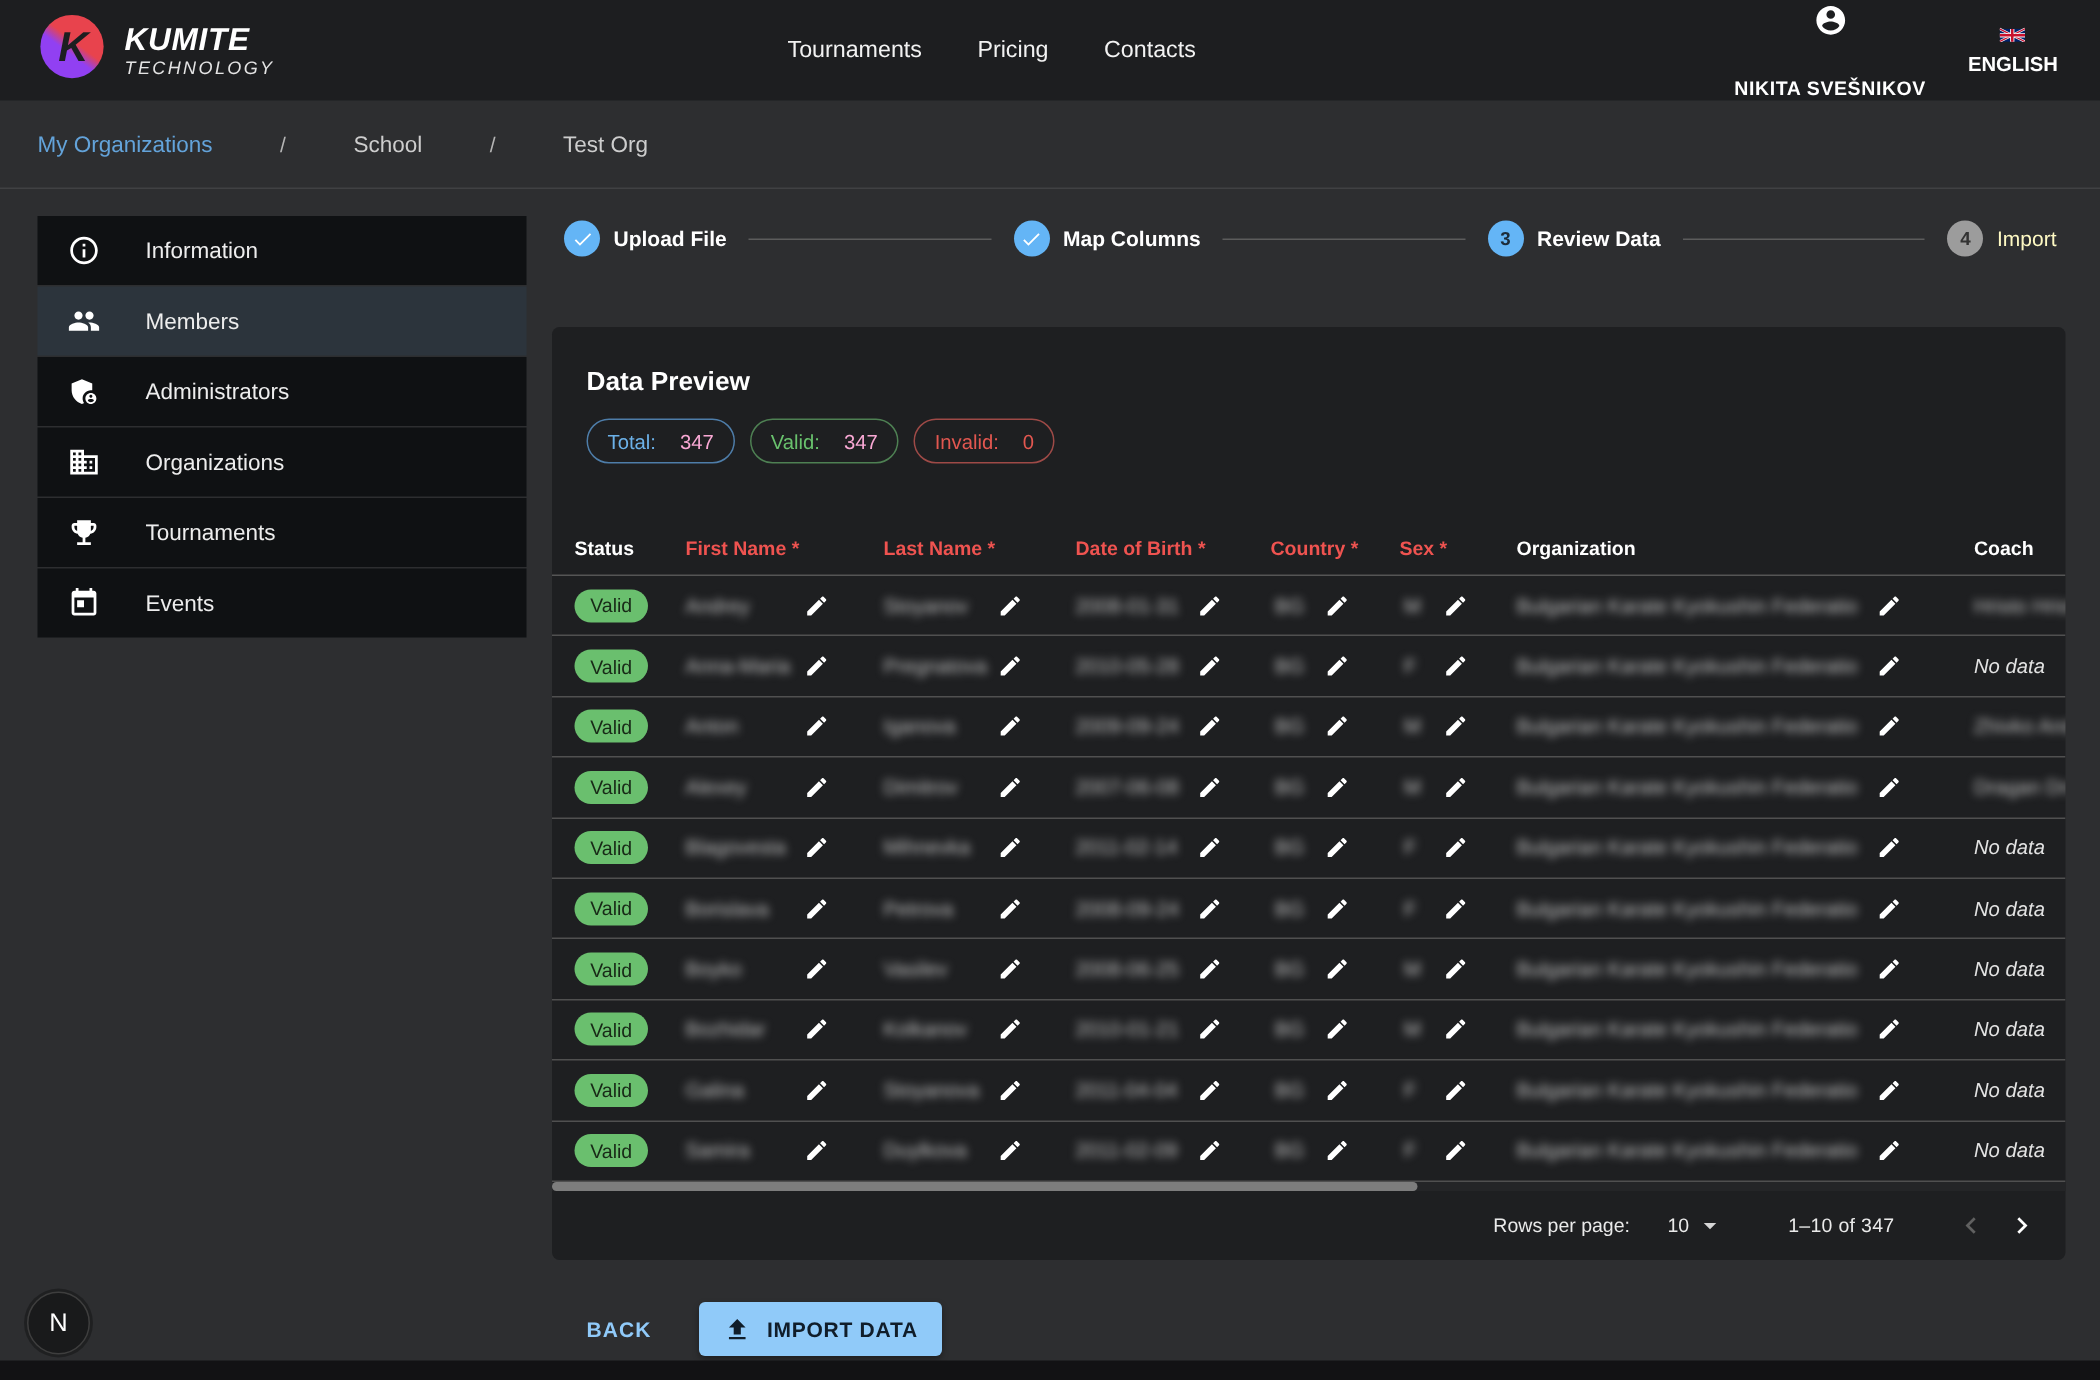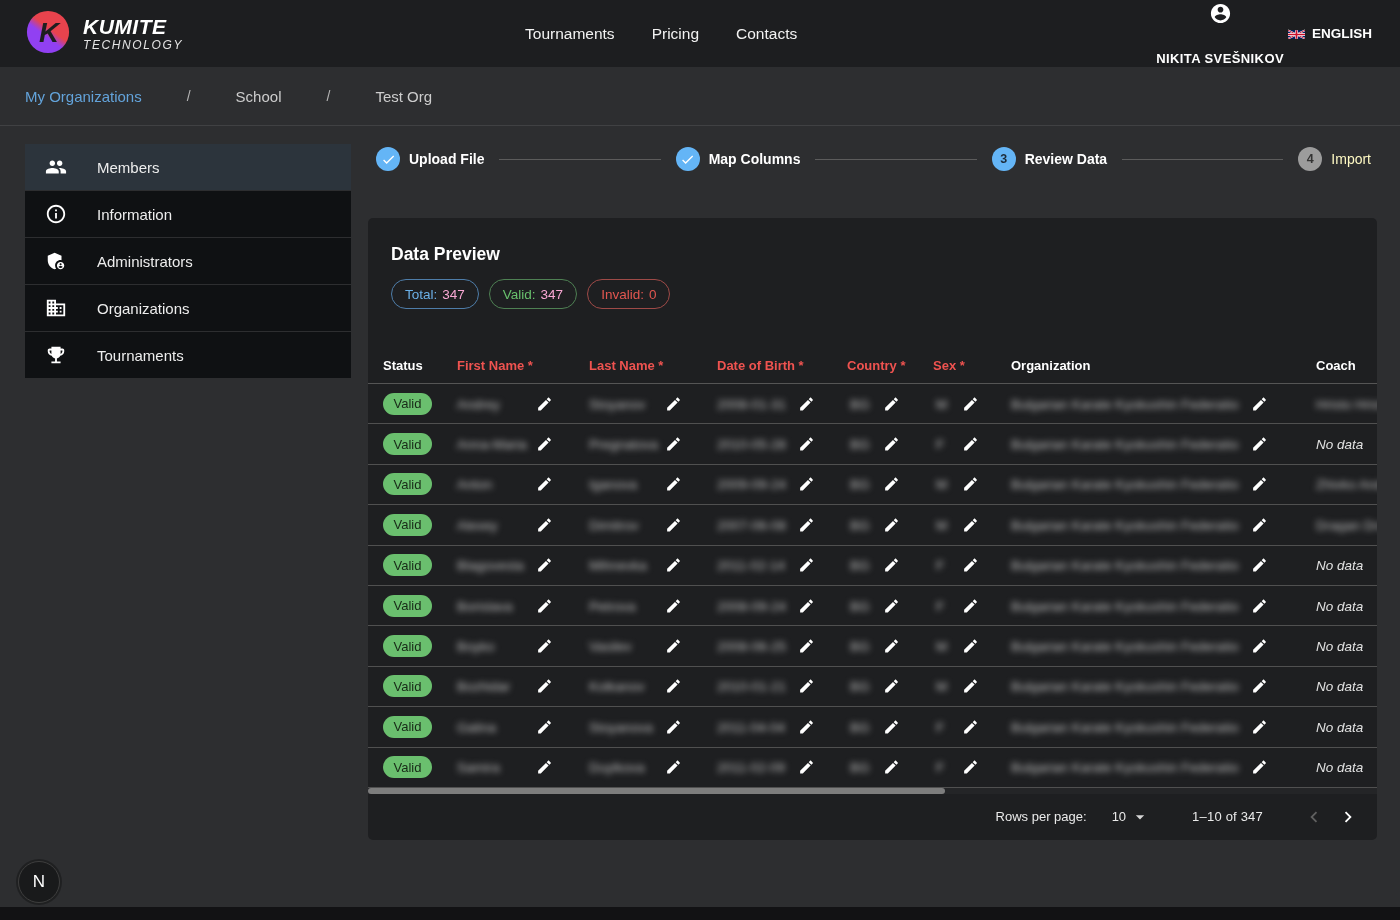--- a/index.html
+++ b/index.html
@@ -11,21 +11,21 @@
   }
   
   .navbar { height:67px; background:#1d1e20; display:flex; align-items:center; padding:0 28px 0 25px; }
   .brand { display:flex; align-items:center; gap:12px; cursor:pointer; }
   .brand-name { font-size:21px; font-weight:bold; font-style:italic; letter-spacing:.5px; line-height:1; }
   .brand-sub { font-size:12px; font-style:italic; color:#e4e4e4; letter-spacing:1.6px; margin-top:2px; line-height:1; }
   .nav-links { display:flex; gap:37px; margin-left:342px; }
   .nav-link { font-size:15.5px; color:#f2f2f2; cursor:pointer; white-space:nowrap; }
   .nav-right { margin-left:auto; display:flex; align-items:center; }
   .user { display:flex; align-items:center; gap:23px; font-weight:bold; font-size:13px; letter-spacing:.4px; cursor:pointer;flex-direction:column; }
-  .lang { display:flex; align-items:center; gap:7px; font-weight:bold; font-size:13.5px; margin-left:4px; cursor:pointer; }
+  .lang { display:flex; align-items:center; gap:7px; font-weight:bold; font-size:13.5px; margin-left:28px; cursor:pointer;flex-direction:column; }
   .flag { width:17px; height:11px; border-radius:1px; overflow:hidden; display:inline-block; }
   
   .breadcrumb-bar { height:59px; border-bottom:1px solid #404143; display:flex; align-items:center; padding:0 25px;gap:34px; }
   .crumb-link { color:#63a3da; font-size:15px; cursor:pointer; }
   .crumb { color:#cdcdcd; font-size:15px; }
   .crumb-sep { color:#b5b5b5; font-size:14px; margin:0 11px; }
   
   .content { display:flex; padding:18px 23px 0 25px; gap:17px; align-items:flex-start; }
   
   .sidebar { width:326px; flex-shrink:0; }
@@ -43,21 +43,21 @@
   .step-circle.pending { background:#9c9c9c; }
   .step-num { font-size:12.5px; font-weight:bold; color:#1d2c3a; }
   .step-circle.pending .step-num { color:#333; }
   .step-label { font-size:14px; font-weight:600; color:#fff; white-space:nowrap; }
   .step.pending .step-label { color:#fef9c3; font-weight:400; }
   .step-line { flex:1; height:1px; background:#5c5c5c; margin:0 15px; }
   
   .card { margin-top:46px; background:#1e1f21; border-radius:5px; height:622px; overflow:hidden; position:relative; }
   .card-title { padding:26px 23px 0; font-size:17.5px; font-weight:bold; line-height:20px; }
   .chips { display:flex; gap:10px; margin:15px 0 0 23px; }
-  .chip { height:30px; border-radius:15px; border:1px solid; display:flex; align-items:center; padding:0 13px; font-size:13.5px; gap:5px; white-space:nowrap; }
+  .chip { height:30px; border-radius:15px; border:1px solid; display:flex; align-items:center; padding:0 13px; font-size:13.5px; gap:16px; white-space:nowrap; }
   .chip.total { border-color:#4e7da9; }
   .chip.total .chip-label { color:#6cb1e8; }
   .chip.valid { border-color:#4e8053; }
   .chip.valid .chip-label { color:#69c16d; }
   .chip.invalid { border-color:#9e4a47; }
   .chip.invalid .chip-label, .chip.invalid .chip-value { color:#e25750; }
   .chip-value { color:#f9a8d4; }
   
   .thead { position:relative; height:34px; margin-top:41px; border-bottom:1px solid #555; }
   .th { position:absolute; top:8px; font-size:13px; font-weight:bold; color:#fff; white-space:nowrap; }
@@ -146,49 +146,55 @@
 <div class="breadcrumb-bar" id="breadcrumb">
     <span class="crumb-link">My Organizations</span>
     <span class="crumb-sep">/</span>
     <span class="crumb">School</span>
     <span class="crumb-sep">/</span>
     <span class="crumb">Test Org</span>
   </div>
 
 <div class="content">
   <aside class="sidebar" id="sidebar">
+      <div class="side-item">
+        <span class="icn"><svg width="22" height="22" viewBox="0 0 24 24">
+            <path d="M11 7h2v2h-2zm0 4h2v6h-2zm1-9C6.48 2 2 6.48 2 12s4.48 10 10 10 10-4.48 10-10S17.52 2 12 2zm0 18c-4.41 0-8-3.59-8-8s3.59-8 8-8 8 3.59 8 8-3.59 8-8 8z" fill="#ffffff"></path>
+          </svg></span>
+        <span class="side-label">Information</span>
+      </div>
       <div class="side-item selected">
         <span class="icn"><svg width="22" height="22" viewBox="0 0 24 24">
             <path d="M16 11c1.66 0 2.99-1.34 2.99-3S17.66 5 16 5c-1.66 0-3 1.34-3 3s1.34 3 3 3zm-8 0c1.66 0 2.99-1.34 2.99-3S9.66 5 8 5C6.34 5 5 6.34 5 8s1.34 3 3 3zm0 2c-2.33 0-7 1.17-7 3.5V19h14v-2.5c0-2.33-4.67-3.5-7-3.5zm8 0c-.29 0-.62.02-.97.05 1.16.84 1.97 1.97 1.97 3.45V19h6v-2.5c0-2.33-4.67-3.5-7-3.5z" fill="#ffffff"></path>
           </svg></span>
         <span class="side-label">Members</span>
       </div>
       <div class="side-item">
         <span class="icn"><svg width="22" height="22" viewBox="0 0 24 24">
-            <path d="M11 7h2v2h-2zm0 4h2v6h-2zm1-9C6.48 2 2 6.48 2 12s4.48 10 10 10 10-4.48 10-10S17.52 2 12 2zm0 18c-4.41 0-8-3.59-8-8s3.59-8 8-8 8 3.59 8 8-3.59 8-8 8z" fill="#ffffff"></path>
-          </svg></span>
-        <span class="side-label">Information</span>
-      </div>
-      <div class="side-item">
-        <span class="icn"><svg width="22" height="22" viewBox="0 0 24 24">
             <path d="M17 11c.34 0 .67.04 1 .09V6.27L10.5 3 3 6.27v4.91c0 4.54 3.2 8.79 7.5 9.82.55-.13 1.08-.32 1.6-.55-.69-.98-1.1-2.17-1.1-3.45 0-3.31 2.69-6 6-6zm0 2c-2.21 0-4 1.79-4 4s1.79 4 4 4 4-1.79 4-4-1.79-4-4-4zm0 1.38c.62 0 1.12.51 1.12 1.12s-.5 1.12-1.12 1.12-1.12-.51-1.12-1.12.5-1.12 1.12-1.12zm0 5.37c-.93 0-1.74-.46-2.24-1.17.05-.72 1.51-1.08 2.24-1.08s2.19.36 2.24 1.08c-.5.71-1.31 1.17-2.24 1.17z" fill="#ffffff"></path>
           </svg></span>
         <span class="side-label">Administrators</span>
       </div>
       <div class="side-item">
         <span class="icn"><svg width="22" height="22" viewBox="0 0 24 24">
             <path d="M12 7V3H2v18h20V7H12zM6 19H4v-2h2v2zm0-4H4v-2h2v2zm0-4H4V9h2v2zm0-4H4V5h2v2zm4 12H8v-2h2v2zm0-4H8v-2h2v2zm0-4H8V9h2v2zm0-4H8V5h2v2zm10 12h-8v-2h2v-2h-2v-2h2v-2h-2V9h8v10zm-2-8h-2v2h2v-2zm0 4h-2v2h2v-2z" fill="#ffffff"></path>
           </svg></span>
         <span class="side-label">Organizations</span>
       </div>
       <div class="side-item">
         <span class="icn"><svg width="22" height="22" viewBox="0 0 24 24">
             <path d="M19 5h-2V3H7v2H5c-1.1 0-2 .9-2 2v1c0 2.55 1.92 4.63 4.39 4.94.63 1.5 1.98 2.63 3.61 2.96V19H7v2h10v-2h-4v-3.1c1.63-.33 2.98-1.46 3.61-2.96C19.08 12.63 21 10.55 21 8V7c0-1.1-.9-2-2-2zM5 8V7h2v3.82C5.84 10.4 5 9.3 5 8zm14 0c0 1.3-.84 2.4-2 2.82V7h2v1z" fill="#ffffff"></path>
           </svg></span>
         <span class="side-label">Tournaments</span>
+      </div>
+      <div class="side-item">
+        <span class="icn"><svg width="22" height="22" viewBox="0 0 24 24">
+            <path d="M19 3h-1V1h-2v2H8V1H6v2H5c-1.11 0-1.99.9-1.99 2L3 19c0 1.1.89 2 2 2h14c1.1 0 2-.9 2-2V5c0-1.1-.9-2-2-2zm0 16H5V8h14v11zM7 10h5v5H7z" fill="#ffffff"></path>
+          </svg></span>
+        <span class="side-label">Events</span>
       </div>
     </aside>
 
   <div class="main">
     <div class="stepper" id="stepper">
         <span class="step done">
           <span class="step-circle done">
             <svg width="15" height="15" viewBox="0 0 24 24">
               <path d="M9 16.17L4.83 12l-1.42 1.41L9 19 21 7l-1.41-1.41z" fill="#ffffff"></path>
             </svg>
@@ -549,17 +555,26 @@
             </svg>
         </span>
         <span class="pg-btn">
           <svg width="22" height="22" viewBox="0 0 24 24">
               <path d="M10 6L8.59 7.41 13.17 12l-4.58 4.59L10 18l6-6z" fill="#ffffff"></path>
             </svg>
         </span>
       </div>
     </section>
 
+    <div class="actions">
+      <button class="back-btn">BACK</button>
+      <button class="import-btn">
+        <svg width="19" height="19" viewBox="0 0 24 24">
+            <path d="M9 16h6v-6h4l-7-7-7 7h4zm-4 2h14v2H5z" fill="#101d2a"></path>
+          </svg>
+        <span>IMPORT DATA</span>
+      </button>
+    </div>
   </div>
 </div>
 
 <div class="n-fab">N</div>
 <div class="footer"></div>
 
 </body></html>

